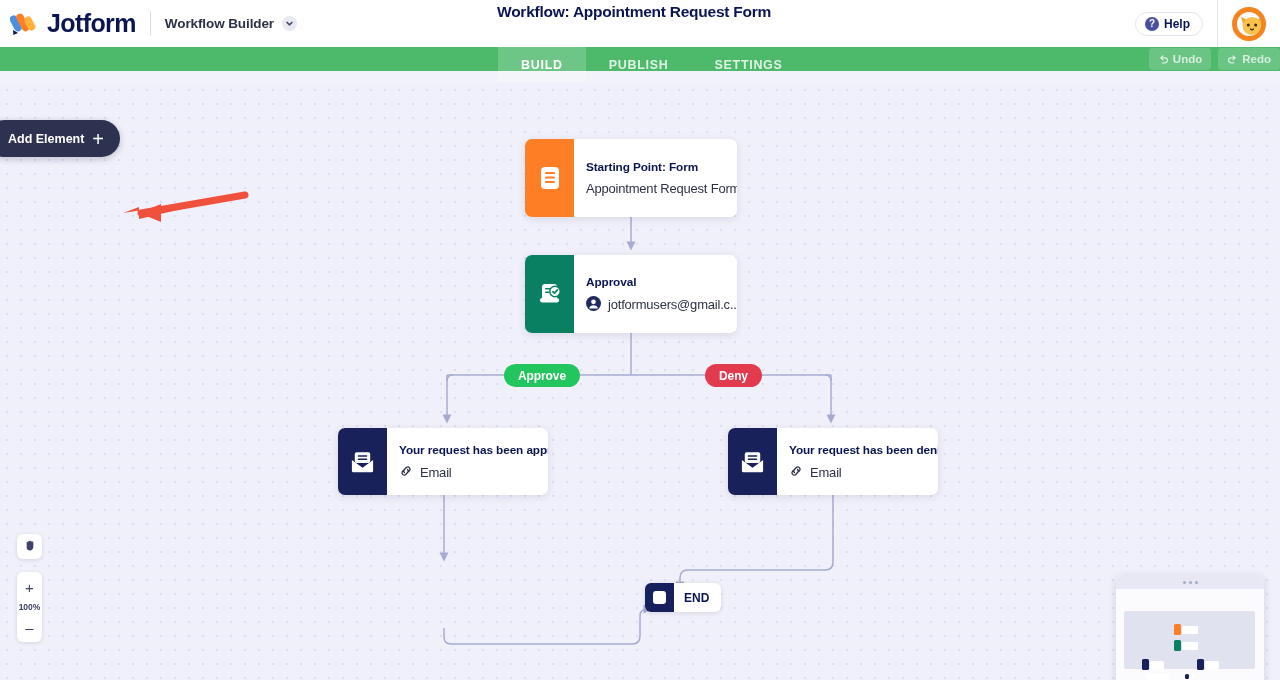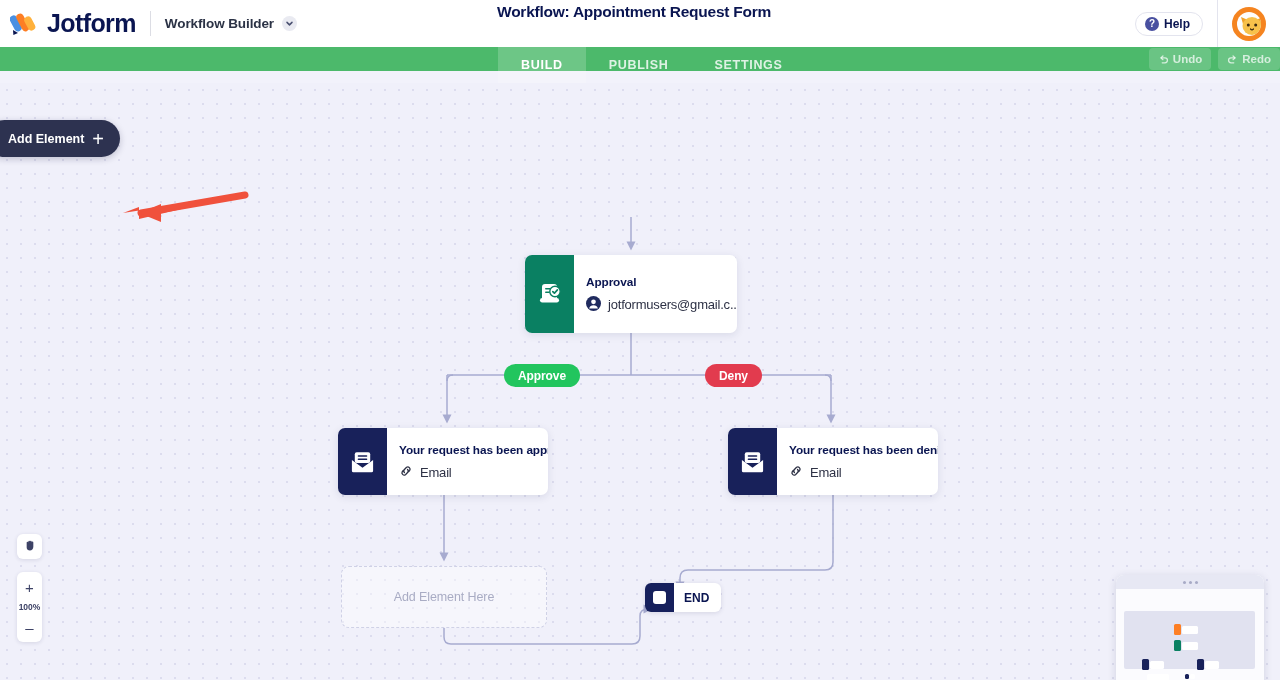--- a/index.html
+++ b/index.html
@@ -350,20 +350,34 @@
     </div>
 
     <span class="arrow-anno">
       <svg width="155" height="34" viewBox="0 0 155 34">
         <path d="M150 3 L28 22 L44 16 L44 28 Z" fill="#f0513c"></path>
         <path d="M150 4 L46 22" stroke="#f0513c" stroke-width="7" stroke-linecap="round"></path>
         <path d="M44 22 L66 13 L66 31 Z" fill="#f0513c"></path>
       </svg>
     </span>
 
+    <div class="node" id="node-start">
+      <div class="ico">
+        <svg width="24" height="26" viewBox="0 0 24 26">
+          <rect x="3" y="2" width="18" height="22" rx="4" fill="#ffffff"></rect>
+          <rect x="7" y="7" width="10" height="1.9" rx="0.9" fill="#fd7e24"></rect>
+          <rect x="7" y="11.5" width="10" height="1.9" rx="0.9" fill="#fd7e24"></rect>
+          <rect x="7" y="16" width="10" height="1.9" rx="0.9" fill="#fd7e24"></rect>
+        </svg>
+      </div>
+      <div class="body">
+        <div class="t1">Starting Point: Form</div>
+        <div class="t2">Appointment Request Form</div>
+      </div>
+    </div>
 
     <div class="node" id="node-approval">
       <div class="ico">
         <svg width="26" height="26" viewBox="0 0 26 26">
           <rect x="5" y="3" width="15" height="18" rx="3" fill="#ffffff"></rect>
           <rect x="3" y="17" width="19" height="4.5" rx="2.2" fill="#ffffff"></rect>
           <rect x="8" y="7" width="7" height="1.6" rx="0.8" fill="#0a8062"></rect>
           <rect x="8" y="10.4" width="5" height="1.6" rx="0.8" fill="#0a8062"></rect>
           <circle cx="18" cy="10.5" r="5.2" fill="#ffffff" stroke="#0a8062" stroke-width="1.4"></circle>
           <path d="M15.8 10.6 L17.4 12.2 L20.4 8.9" stroke="#0a8062" stroke-width="1.7" fill="none" stroke-linecap="round" stroke-linejoin="round"></path>
@@ -426,21 +440,20 @@
             <svg width="14" height="14" viewBox="0 0 16 16">
                 <path d="M6.2 9.8 a2.6 2.6 0 0 1 0-3.6 L8.6 3.8 a2.6 2.6 0 0 1 3.6 3.6 L11 8.6" stroke="#2d3145" stroke-width="1.5" fill="none" stroke-linecap="round"></path>
                 <path d="M9.8 6.2 a2.6 2.6 0 0 1 0 3.6 L7.4 12.2 a2.6 2.6 0 0 1 -3.6 -3.6 L5 7.4" stroke="#2d3145" stroke-width="1.5" fill="none" stroke-linecap="round"></path>
               </svg>
           </span>
           <span>Email</span>
         </div>
       </div>
     </div>
 
-    <div class="placeholder">Add Element Here</div>
 
     <div id="node-end">
       <span class="sq">
           <i></i>
         </span>
       <span class="lbl">END</span>
     </div>
 
     <div class="pan-btn">
       <span>

